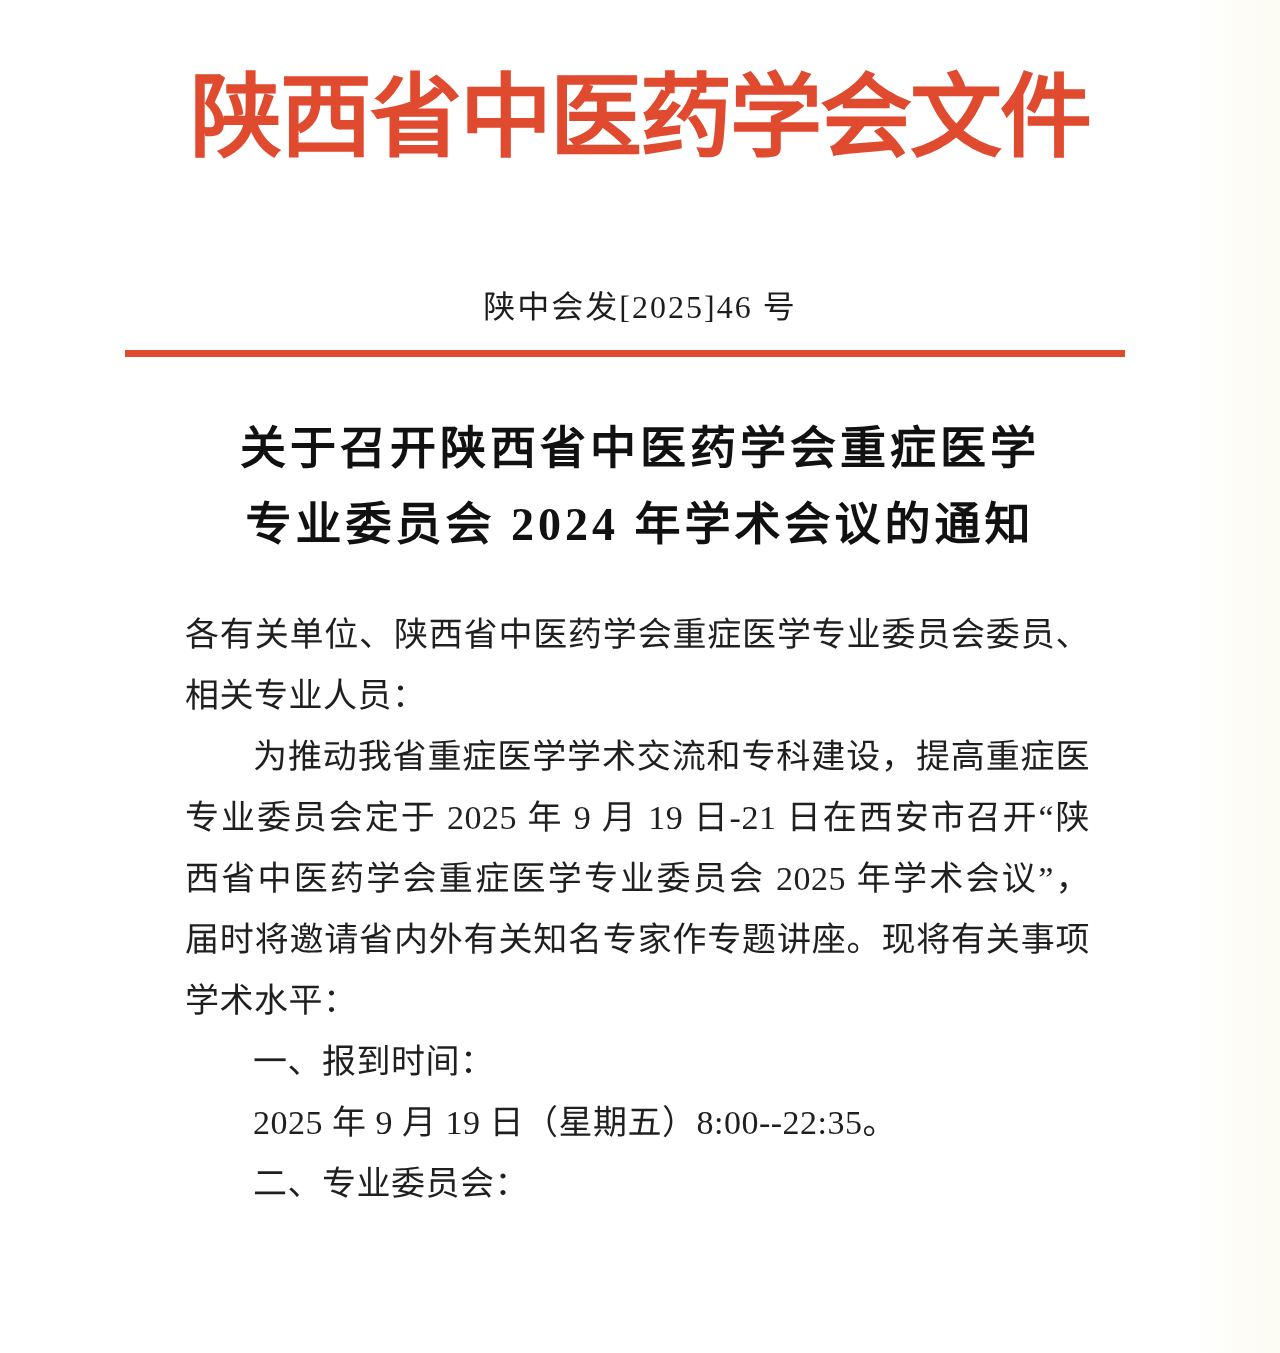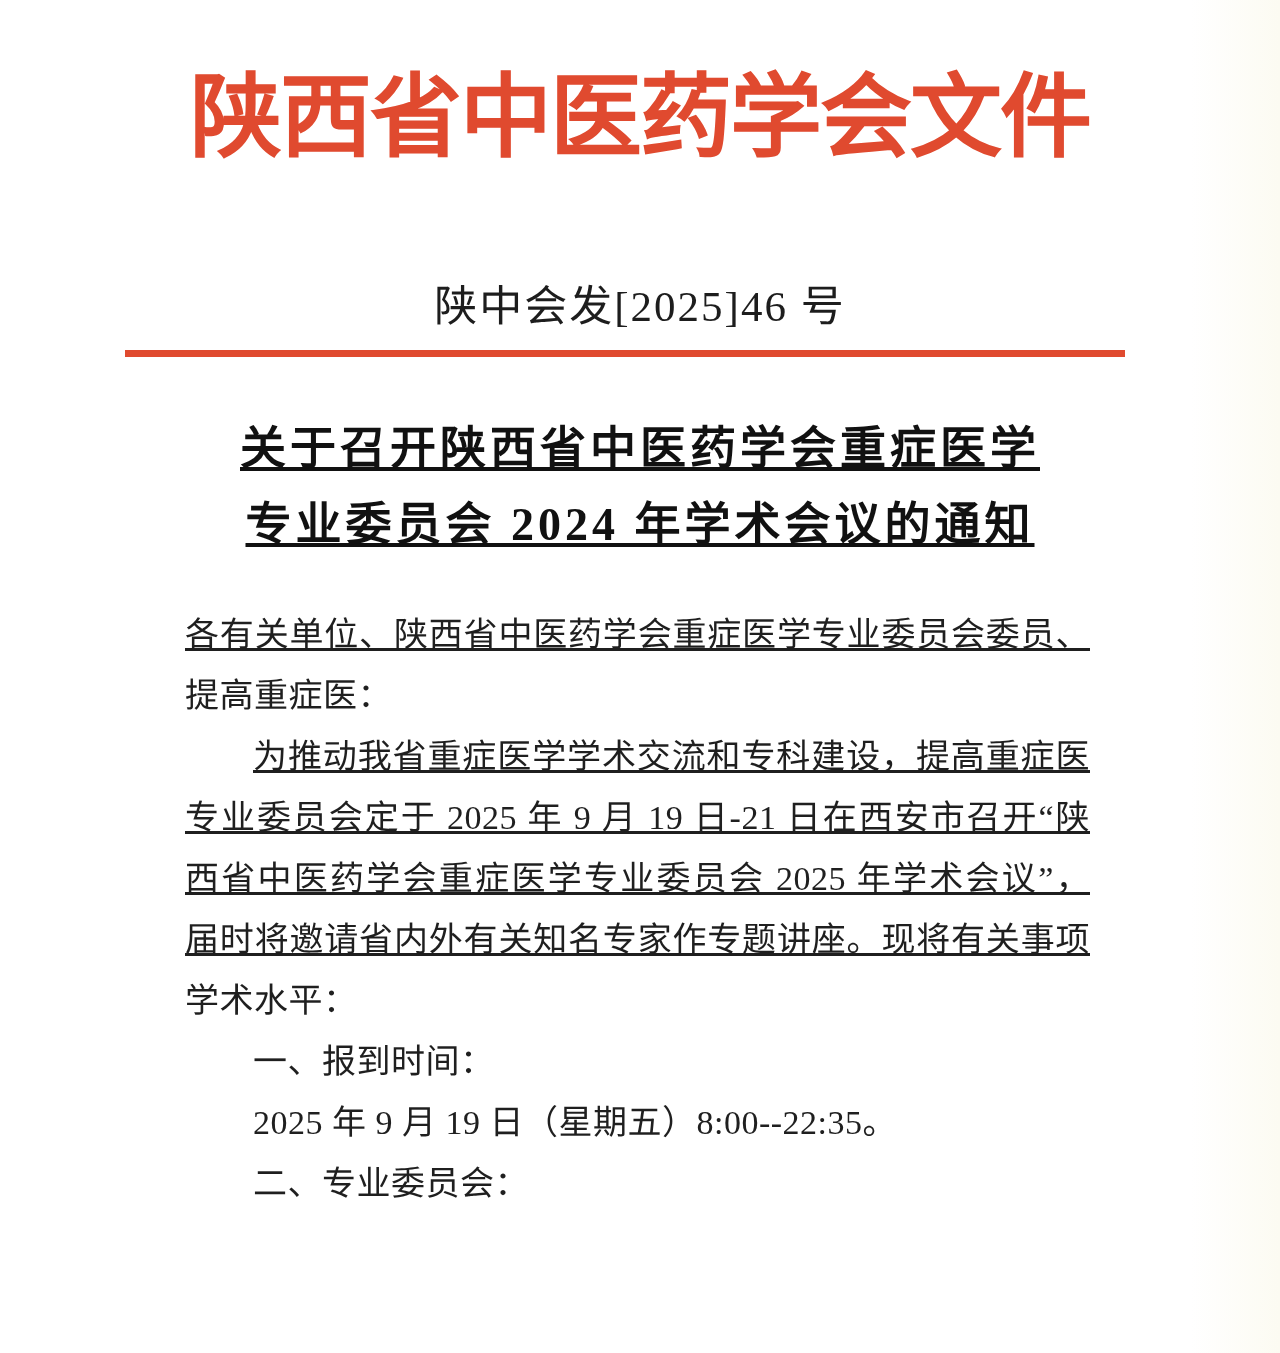--- a/index.html
+++ b/index.html
@@ -28,21 +28,21 @@
     font-weight:700;
     line-height:104px;
     letter-spacing:-2px;
     white-space:nowrap;
   }
   
   .doc-number{
     margin-top:116px;
     text-align:center;
     color:var(--ink);
-    font-size:43px;
+    font-size:32px;
     line-height:42px;
     letter-spacing:2px;
   }
   
   .red-rule{
     margin:22px 0 0 125px;
     width:1000px;
     height:7px;
     background:var(--accent);
     border:none;
@@ -52,38 +52,36 @@
     margin-top:54px;
     text-align:center;
     color:#111111;
     font-size:46px;
     font-weight:700;
     letter-spacing:4px;
   }
   .notice-title .t-line{
     line-height:76px;
     white-space:nowrap;
-    text-decoration:underline;
   }
   
   .body-block{
     margin:41px 0 0 185px;
     width:905px;
     color:#1f1f1f;
     font-size:34px;
     letter-spacing:0.5px;
   }
   .line{
     height:61px;
     line-height:61px;
   }
   .line.full{
     text-align:justify;
     text-align-last:justify;
-    text-decoration:underline;
   }
   .line.indent{
     text-indent:68px;
   }
 </style>
 </head>
 <body>
 
 <div class="page">
 
@@ -93,21 +91,21 @@
 
   <hr class="red-rule">
 
   <div class="notice-title">
     <div class="t-line">关于召开陕西省中医药学会重症医学</div>
     <div class="t-line">专业委员会 2024 年学术会议的通知</div>
   </div>
 
   <div class="body-block">
     <div class="line full">各有关单位、陕西省中医药学会重症医学专业委员会委员、</div>
-    <div class="line">提高重症医：</div>
+    <div class="line">相关专业人员：</div>
     <div class="line full indent">为推动我省重症医学学术交流和专科建设，提高重症医</div>
     <div class="line full">专业委员会定于 2025 年 9 月 19 日-21 日在西安市召开“陕</div>
     <div class="line full">西省中医药学会重症医学专业委员会 2025 年学术会议”，</div>
     <div class="line full">届时将邀请省内外有关知名专家作专题讲座。现将有关事项</div>
     <div class="line">学术水平：</div>
     <div class="line indent">一、报到时间：</div>
     <div class="line indent">2025 年 9 月 19 日（星期五）8:00--22:35。</div>
     <div class="line indent">二、专业委员会：</div>
   </div>
 

